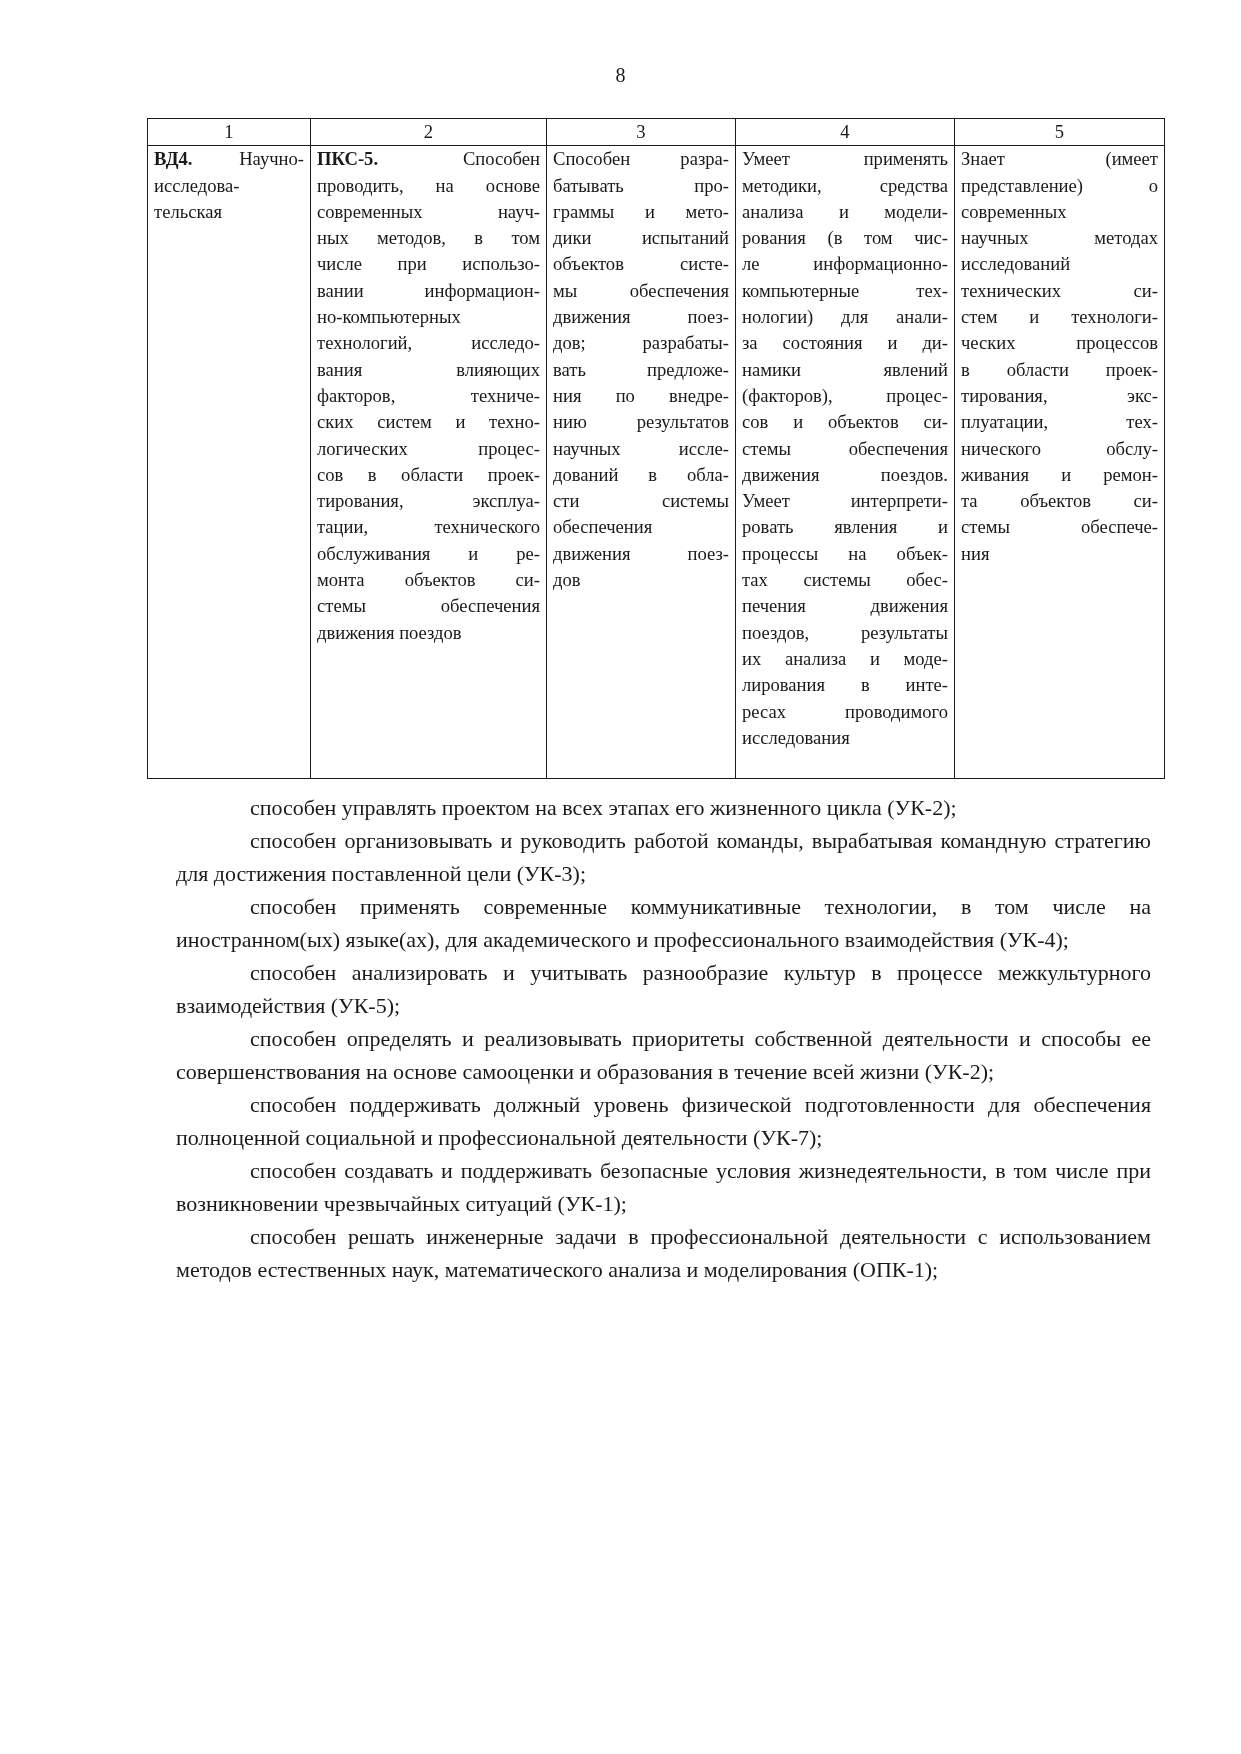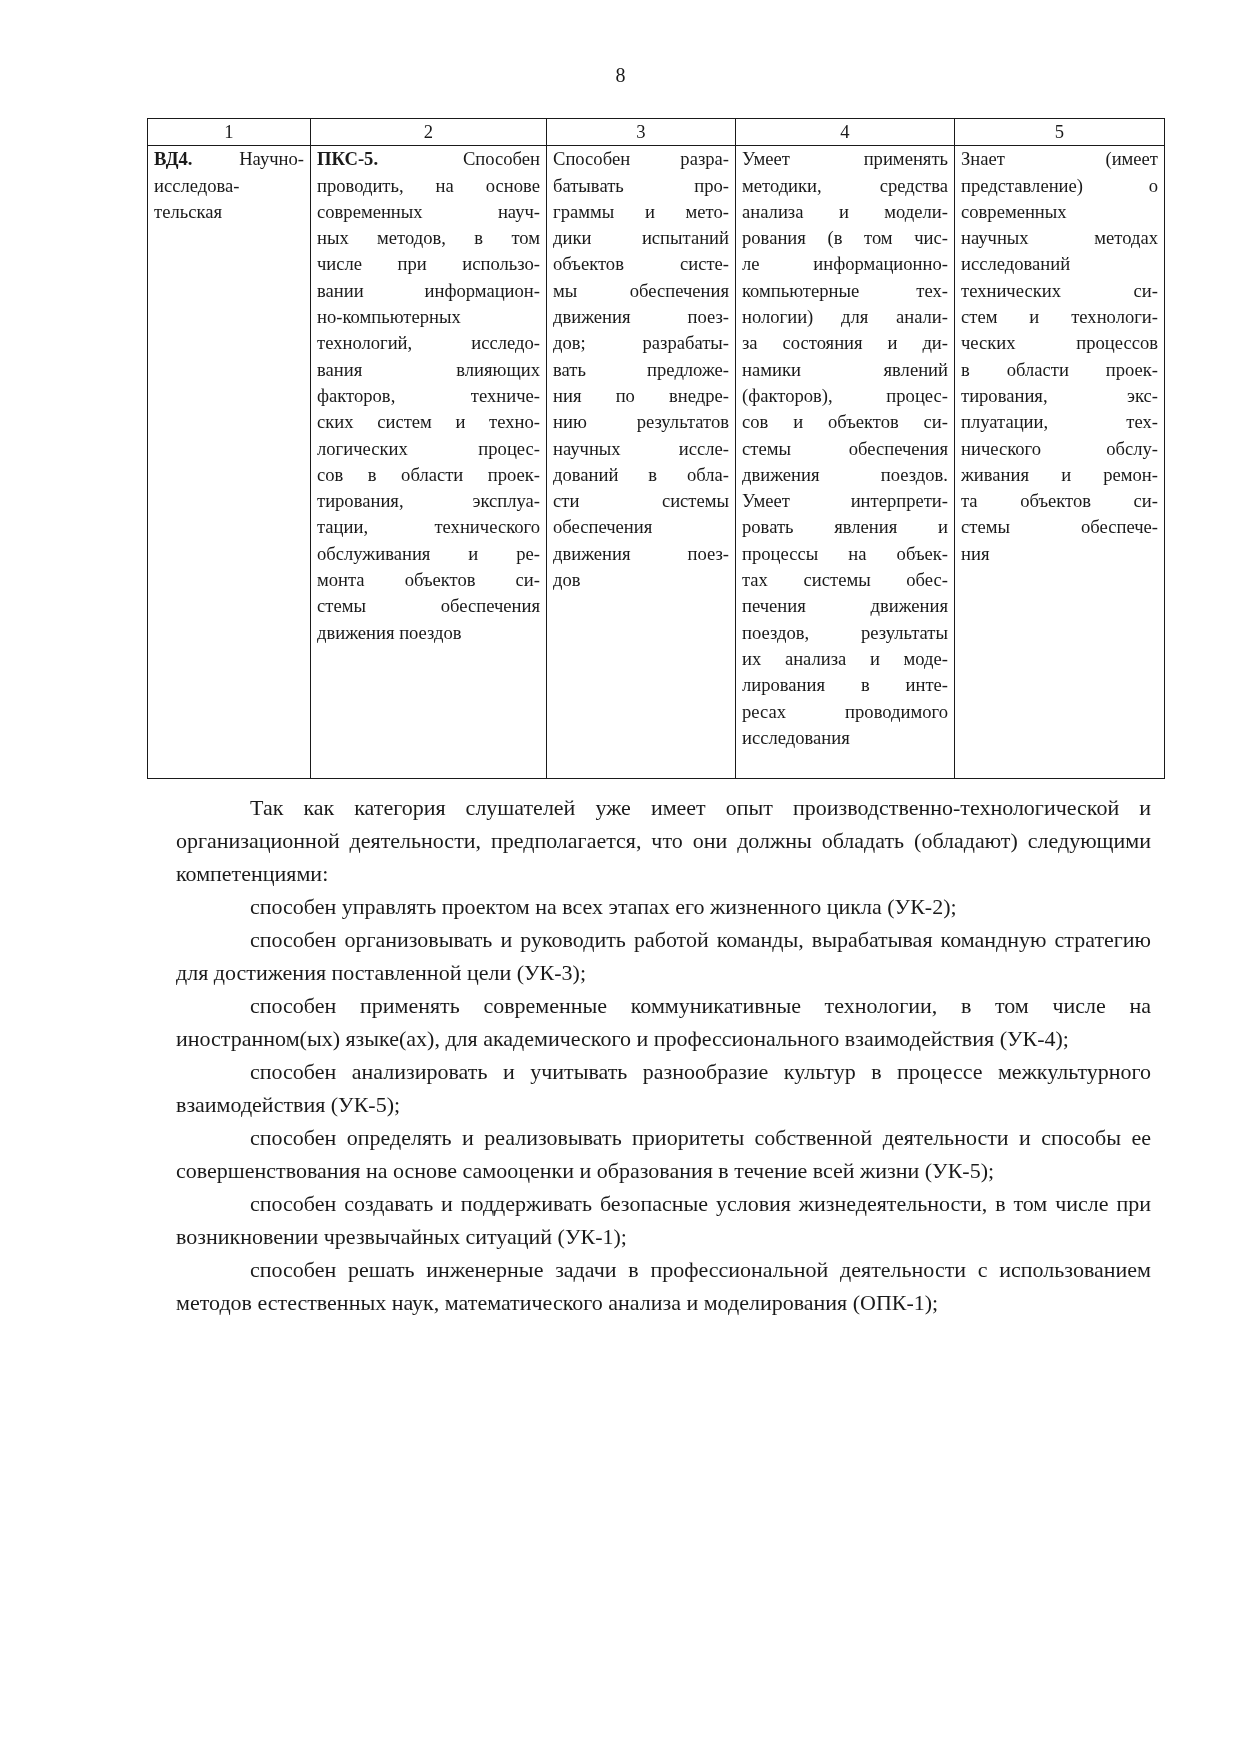--- a/index.html
+++ b/index.html
@@ -130,25 +130,25 @@
           <span class="cell-line">живания и ремон-</span>
           <span class="cell-line">та объектов си-</span>
           <span class="cell-line">стемы обеспече-</span>
           <span class="cell-line last">ния</span>
         </td>
     </tr>
   </tbody>
 </table>
 
 <div class="body-text">
-  <p>Так как категория слушателей уже имеет опыт производственно-технологической и организационной деятельности, предполагается, что они должны обладать (обладают) следующими компетенциями:</p>
   <div>
       <p>способен управлять проектом на всех этапах его жизненного цикла (УК-2);</p>
       <p>способен организовывать и руководить работой команды, вырабатывая командную стратегию для достижения поставленной цели (УК-3);</p>
       <p>способен применять современные коммуникативные технологии, в том числе на иностранном(ых) языке(ах), для академического и профессионального взаимодействия (УК-4);</p>
       <p>способен анализировать и учитывать разнообразие культур в процессе межкультурного взаимодействия (УК-5);</p>
-      <p>способен определять и реализовывать приоритеты собственной деятельности и способы ее совершенствования на основе самооценки и образования в течение всей жизни (УК-5);</p>
+      <p>способен определять и реализовывать приоритеты собственной деятельности и способы ее совершенствования на основе самооценки и образования в течение всей жизни (УК-2);</p>
+      <p>способен поддерживать должный уровень физической подготовленности для обеспечения полноценной социальной и профессиональной деятельности (УК-7);</p>
       <p>способен создавать и поддерживать безопасные условия жизнедеятельности, в том числе при возникновении чрезвычайных ситуаций (УК-1);</p>
     </div>
   <div>
       <p>способен решать инженерные задачи в профессиональной деятельности с использованием методов естественных наук, математического анализа и моделирования (ОПК-1);</p>
     </div>
 </div>
 
 </body></html>

